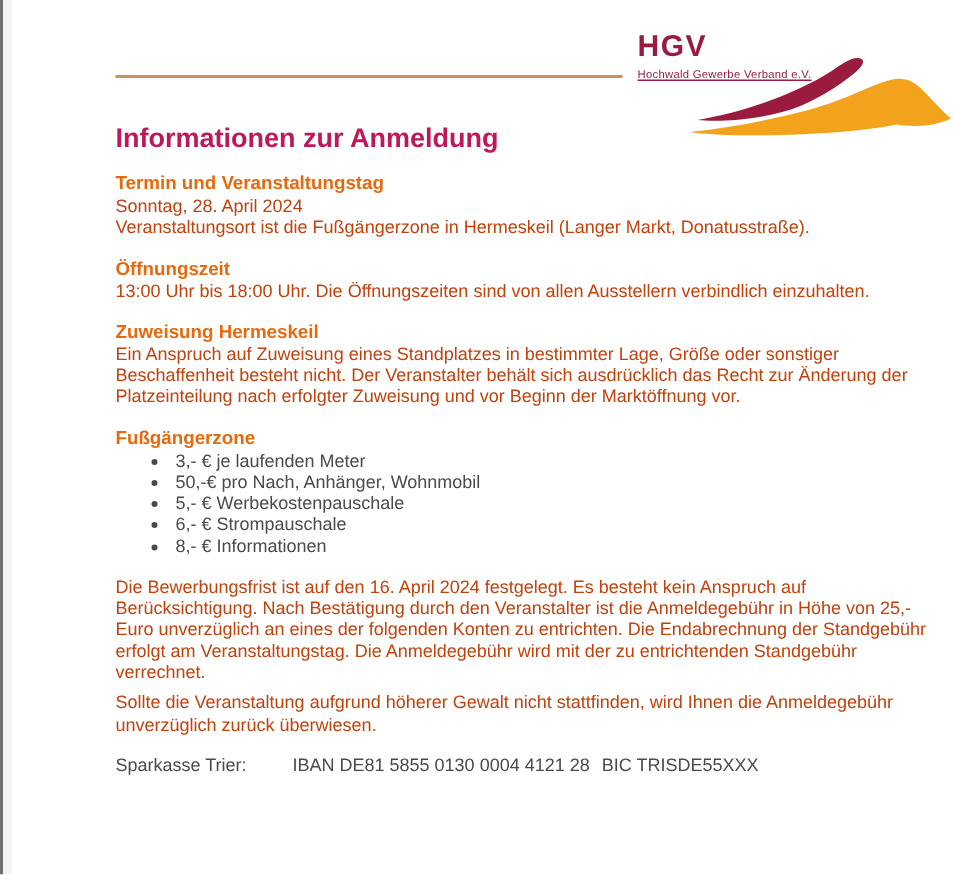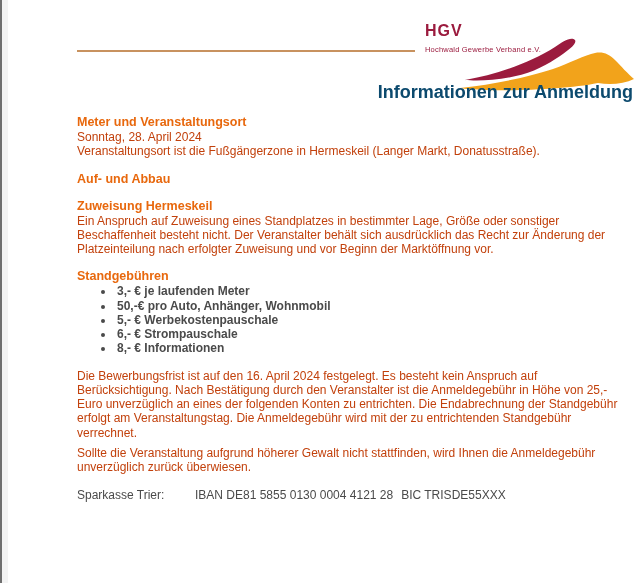--- a/index.html
+++ b/index.html
@@ -13,45 +13,45 @@
   .edge-dark  { position: absolute; left: 0; top: 0; width: 2px; height: 100%; background: #6f6f6f; }
   .edge-light { position: absolute; left: 2px; top: 0; width: 6px; height: 100%; background: #f3f3f3; }
 
   .header-rule {
     position: absolute; left: 77px; top: 50px;
     width: 338px; height: 2px; background: #C8925F;
   }
 
   .logo-block { position: absolute; left: 425px; top: 20px; width: 211px; }
   .logo-acronym {
-    color: #9B1B3E; font-size: 16px; font-weight: bold;
+    color: #9B1B3E; font-size: 20px; font-weight: bold;
     letter-spacing: 1px; line-height: 22px; margin: 0;
   }
-  .logo-name { color: #9B1B3E; font-size: 7.5px; margin-top: 3px; letter-spacing: 0.2px; }
+  .logo-name { color: #9B1B3E; font-size: 7.5px; margin-top: 3px; letter-spacing: 0.2px; text-decoration: underline; }
   .logo-swoosh { position: absolute; left: 457px; top: 35px; }
 
   .content { position: absolute; left: 77px; top: 82px; width: 556px; }
 
   .page-title {
-    font-size: 18px; font-weight: bold; color: #0c4a6e;
-    line-height: 20px; margin: 0 0 13px 0; text-align: right;
+    font-size: 18px; font-weight: bold; color: #be185d;
+    line-height: 20px; margin: 0 0 13px 0;
   }
 
   .section { margin-bottom: 13px; }
   .section-heading {
     color: #E8680D; font-size: 12.5px; font-weight: bold;
     line-height: 14px; margin: 0 0 1px 0;
   }
   .section-body {
     color: #c2410c; font-size: 12px; line-height: 14.3px;
     margin: 0; white-space: pre-line;
   }
   .section-body.follow { margin-top: 6px; }
 
-  .fee-list { margin: 1px 0 0 0; padding: 0 0 0 38px; font-weight: bold; }
+  .fee-list { margin: 1px 0 0 0; padding: 0 0 0 38px; }
   .fee-list li {
     color: #4A4A4A; font-size: 12px; line-height: 14.2px;
     list-style: disc; padding-left: 2px;
   }
 
   .bank-rows { margin-top: 10px; }
   .bank-row { display: flex; margin-bottom: 12px; font-size: 12px; color: #4A4A4A; line-height: 14px; }
   .bank-name { width: 118px; flex: none; }
   .bank-iban { white-space: nowrap; }
   .bank-bic  { margin-left: 8px; white-space: nowrap; }
@@ -71,42 +71,45 @@
 
 <svg class="logo-swoosh" width="178" height="58" viewBox="0 0 178 58" xmlns="http://www.w3.org/2000/svg">
   <path d="M8,45 C38,40 73,28 98,12 C105,7 112,2.5 116.5,4 C120,5.2 118.5,9 113,13.5 C105,20 93,28.5 77,35.5 C55,44.5 25,46.5 8,45 Z" fill="#9B1B3E"></path>
   <path d="M3,53 C38,49 72,42 96,34 C113,28 128,20 138,18 C146,16.5 152,19 158,25 C164,31 171,39 177,44 C167,49 153,50 141,48 C112,54 60,56 28,55 C18,54.5 8,54 3,53 Z" fill="#F2A31B"></path>
 </svg>
 
 <div class="content">
   <h1 class="page-title">Informationen zur Anmeldung</h1>
 
   <div class="section">
-    <h2 class="section-heading">Meter und Veranstaltungsort</h2>
+    <h2 class="section-heading">Termin und Veranstaltungstag</h2>
     <p class="section-body">Sonntag, 28. April 2024
 Veranstaltungsort ist die Fußgängerzone in Hermeskeil (Langer Markt, Donatusstraße).</p>
   </div>
 
+  <div class="section">
+    <h2 class="section-heading">Öffnungszeit</h2>
+    <p class="section-body">13:00 Uhr bis 18:00 Uhr. Die Öffnungszeiten sind von allen Ausstellern verbindlich einzuhalten.</p>
+  </div>
 
   <div class="section">
-    <h2 class="section-heading">Auf- und Abbau</h2>
   </div>
 
   <div class="section">
     <h2 class="section-heading">Zuweisung Hermeskeil</h2>
     <p class="section-body">Ein Anspruch auf Zuweisung eines Standplatzes in bestimmter Lage, Größe oder sonstiger
 Beschaffenheit besteht nicht. Der Veranstalter behält sich ausdrücklich das Recht zur Änderung der
 Platzeinteilung nach erfolgter Zuweisung und vor Beginn der Marktöffnung vor.</p>
   </div>
 
   <div class="section">
-    <h2 class="section-heading">Standgebühren</h2>
+    <h2 class="section-heading">Fußgängerzone</h2>
     <ul class="fee-list">
       <li>3,- € je laufenden Meter</li>
-      <li>50,-€ pro Auto, Anhänger, Wohnmobil</li>
+      <li>50,-€ pro Nach, Anhänger, Wohnmobil</li>
       <li>5,- € Werbekostenpauschale</li>
       <li>6,- € Strompauschale</li>
       <li>8,- € Informationen</li>
     </ul>
   </div>
 
   <div class="section">
     <p class="section-body">Die Bewerbungsfrist ist auf den 16. April 2024 festgelegt. Es besteht kein Anspruch auf
 Berücksichtigung. Nach Bestätigung durch den Veranstalter ist die Anmeldegebühr in Höhe von 25,-
 Euro unverzüglich an eines der folgenden Konten zu entrichten. Die Endabrechnung der Standgebühr

